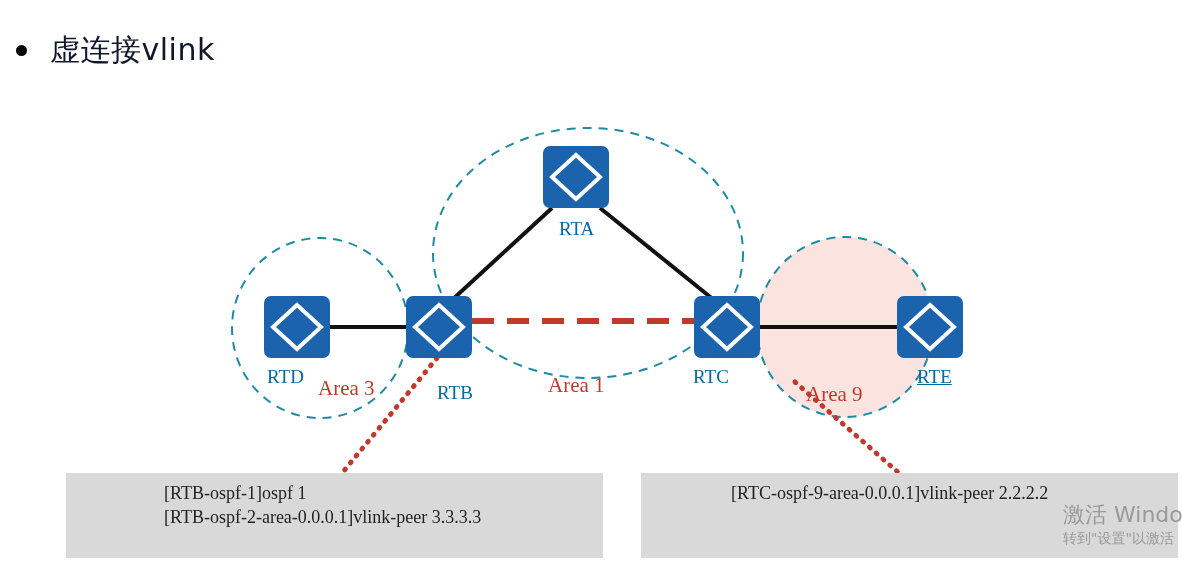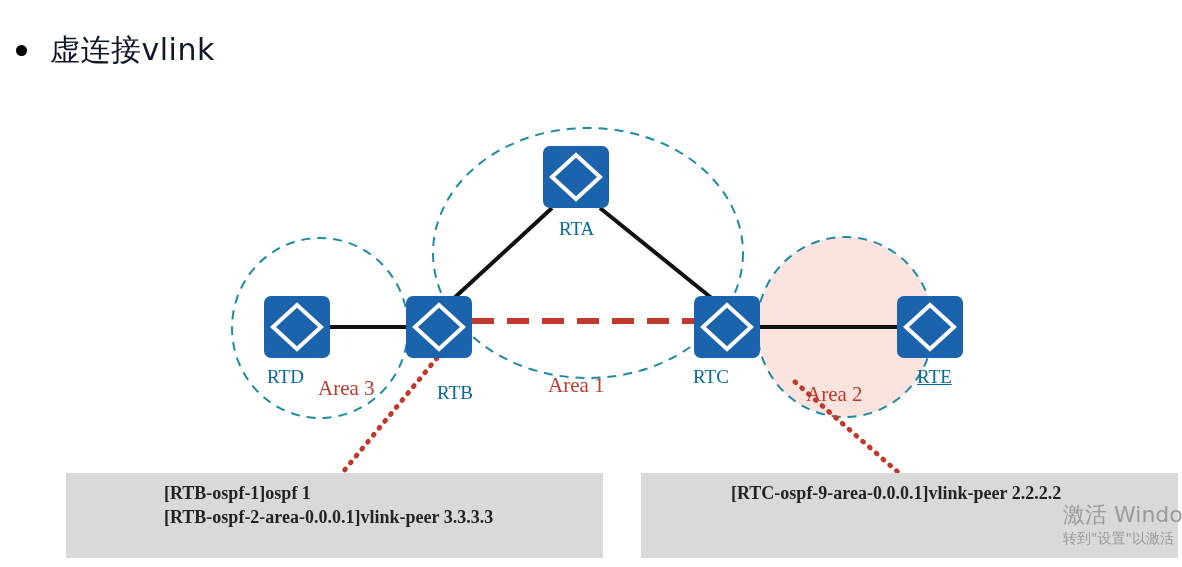--- a/index.html
+++ b/index.html
@@ -24,21 +24,21 @@
               font-family:"Liberation Serif",serif;white-space:nowrap;}
 
   
   .area-label{position:absolute;font-size:21px;color:#c0392b;
               font-family:"Liberation Serif",serif;white-space:nowrap;}
 
   
   .cfg-box{position:absolute;background:#d9d9d9;}
   .cfg-lines{position:absolute;font-size:18px;color:#222;line-height:24px;
              font-family:"Liberation Serif",serif;white-space:nowrap;}
-  .cfg-line{display:block;font-weight:bold;}
+  .cfg-line{display:block;}
 
   
   #watermark{position:absolute;left:1063px;top:500px;width:140px;height:60px;
              color:#9a9a9a;font-family:"DejaVu Sans","Liberation Sans",sans-serif;
              pointer-events:none;}
   #wm-main{position:absolute;left:0;top:0;font-size:22px;white-space:nowrap;}
   #wm-sub{position:absolute;left:0;top:30px;font-size:14px;white-space:nowrap;}
 </style>
 </head>
 <body>
@@ -80,21 +80,21 @@
   </svg>
 
   <span class="node-label" style="left:559px;top:218px;">RTA</span>
   <span class="node-label" style="left:267px;top:366px;">RTD</span>
   <span class="node-label" style="left:437px;top:382px;">RTB</span>
   <span class="node-label" style="left:693px;top:366px;">RTC</span>
   <span class="node-label" style="left:917px;top:366px;text-decoration:underline;">RTE</span>
 
   <span class="area-label" style="left:318px;top:376px;">Area 3</span>
   <span class="area-label" style="left:548px;top:333px;margin-top:40px;">Area 1</span>
-  <span class="area-label" style="left:806px;top:382px;">Area 2</span>
+  <span class="area-label" style="left:806px;top:382px;">Area 9</span>
 
   <div class="cfg-box" style="left:66px;top:473px;width:537px;height:85px;"></div>
   <div class="cfg-lines" style="left:164px;top:481px;">
     <span class="cfg-line">[RTB-ospf-1]ospf 1</span>
     <span class="cfg-line">[RTB-ospf-2-area-0.0.0.1]vlink-peer 3.3.3.3</span>
   </div>
 
   <div class="cfg-box" style="left:641px;top:473px;width:537px;height:85px;"></div>
   <div class="cfg-lines" style="left:731px;top:481px;">
     <span class="cfg-line">[RTC-ospf-9-area-0.0.0.1]vlink-peer 2.2.2.2</span>

